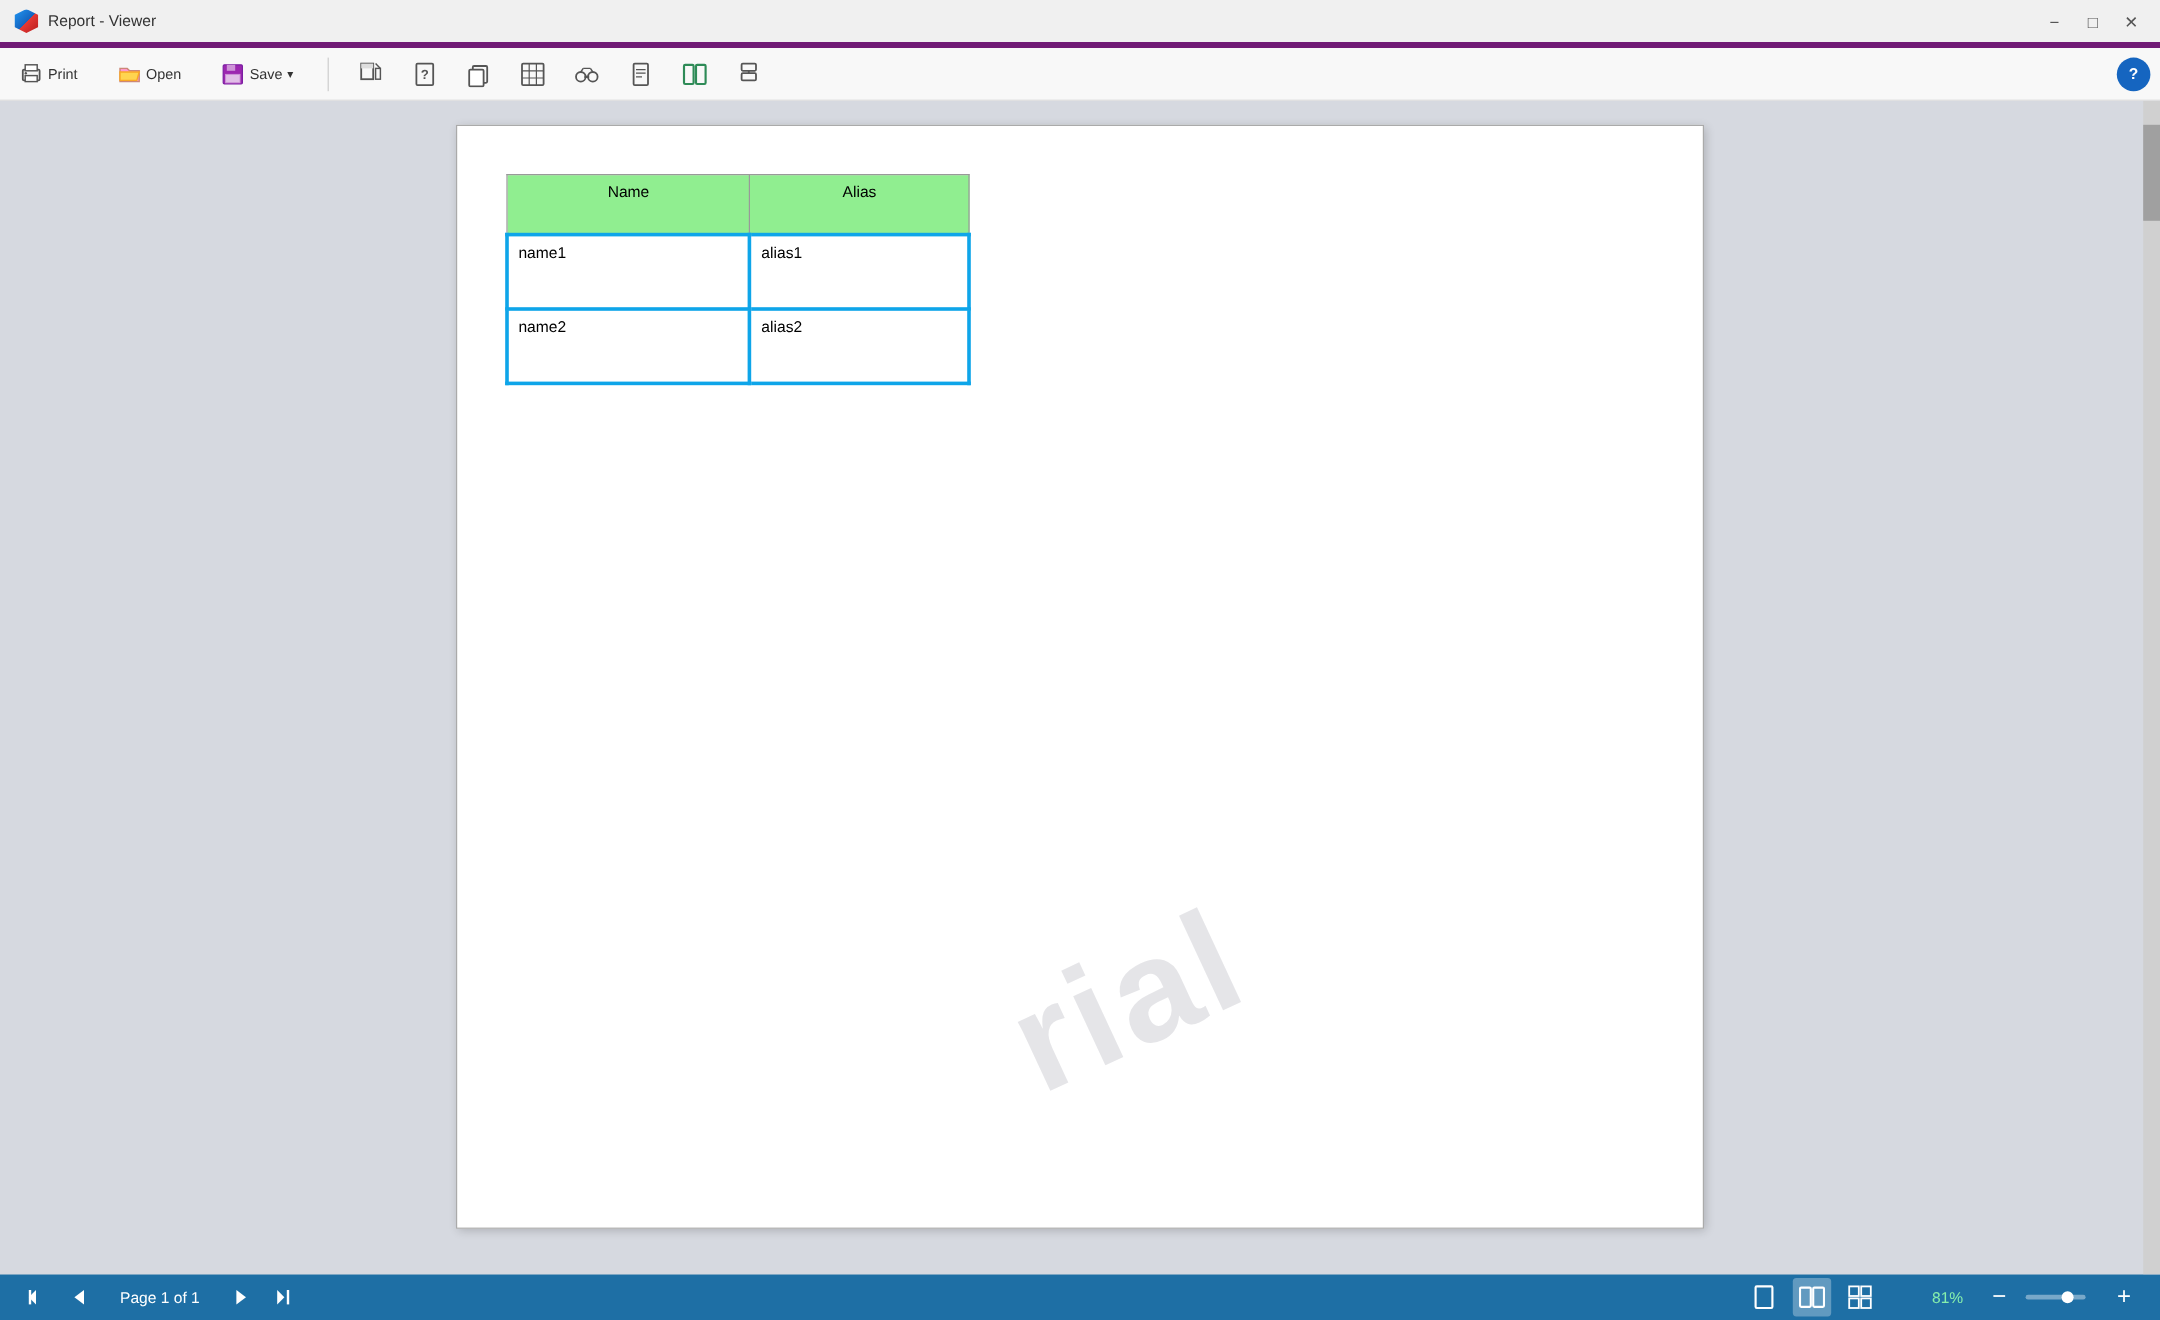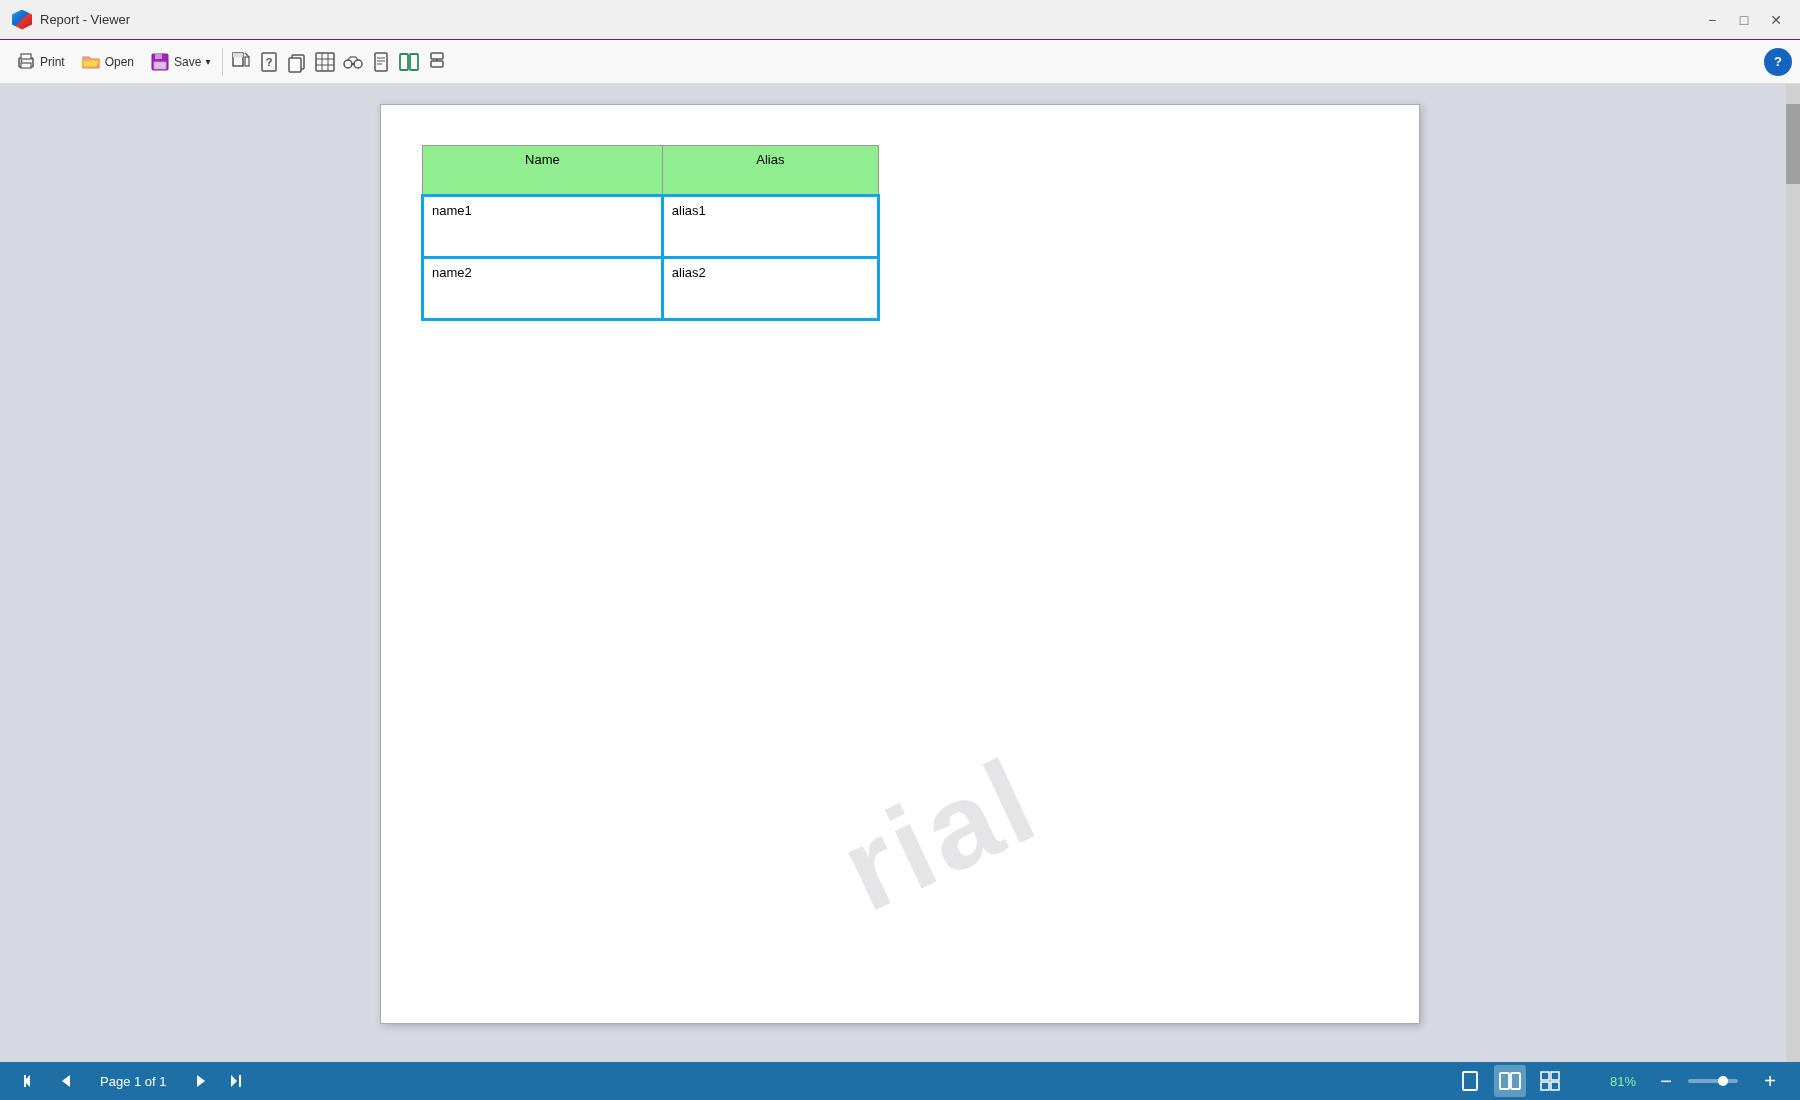--- a/index.html
+++ b/index.html
@@ -5,21 +5,21 @@
     * { margin: 0; padding: 0; box-sizing: border-box; }
     body { width: 1800px; height: 1100px; overflow: hidden; background: #d6d9e0; font-family: 'Segoe UI', Arial, sans-serif; display: flex; flex-direction: column; }
 
     
     .title-bar {
       height: 40px;
       background: #f0f0f0;
       display: flex;
       align-items: center;
       padding: 0 12px;
-      border-bottom: 1px solid #701a75;
+      border-bottom: 5px solid #701a75;
       flex-shrink: 0;
     }
     .title-bar-logo {
       width: 20px; height: 20px; margin-right: 8px;
       background: linear-gradient(135deg, #2196F3 0%, #1565C0 50%, #e53935 50%, #b71c1c 100%);
       clip-path: polygon(50% 0%, 100% 25%, 100% 75%, 50% 100%, 0% 75%, 0% 25%);
     }
     .title-bar-text {
       font-size: 13px;
       color: #333;
@@ -40,21 +40,21 @@
     }
 
     
     .toolbar {
       height: 44px;
       background: #f8f8f8;
       border-bottom: 1px solid #ddd;
       display: flex;
       align-items: center;
       padding: 0 8px;
-      gap: 0;
+      gap: 17px;
       flex-shrink: 0;
     }
     .toolbar-btn {
       display: flex; align-items: center; gap: 4px;
       padding: 4px 8px;
       border: none; background: none;
       cursor: pointer;
       border-radius: 3px;
       font-size: 12px;
       color: #333;
@@ -109,21 +109,21 @@
       margin: 0 auto;
       position: relative;
       border: 1px solid #aaa;
       box-shadow: 2px 2px 8px rgba(0,0,0,0.2);
       padding: 40px;
       overflow: hidden;
     }
 
     
     .report-table {
-      width: 459px;
+      width: 388px;
       border-collapse: collapse;
     }
     .report-table th {
       background: #90EE90;
       text-align: center;
       font-weight: normal;
       font-size: 13px;
       padding: 6px 8px;
       border: 1px solid #999;
       height: 50px;

